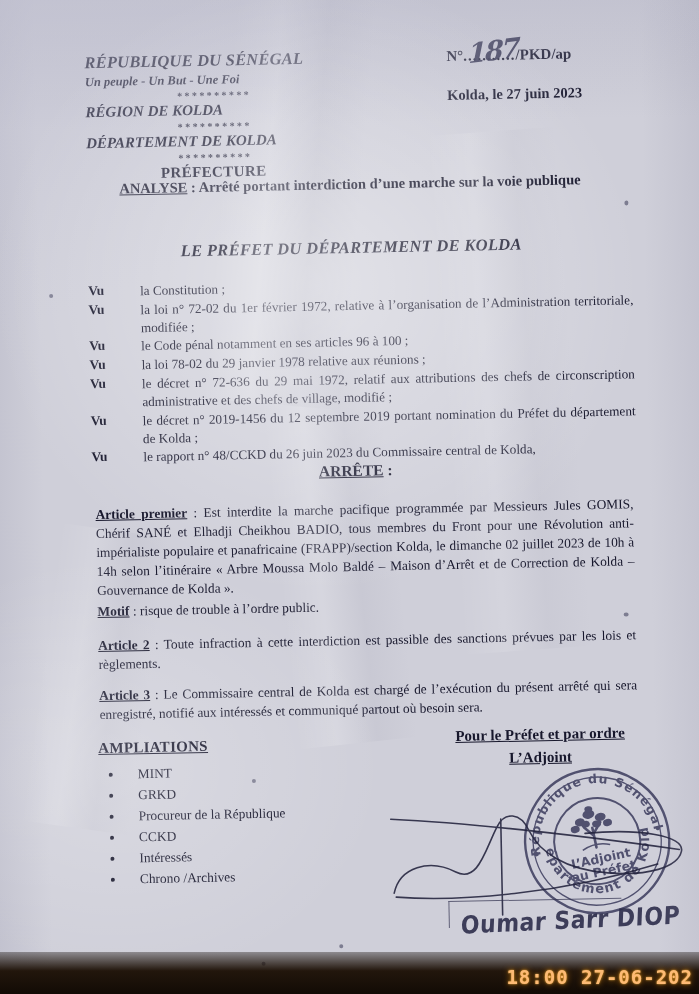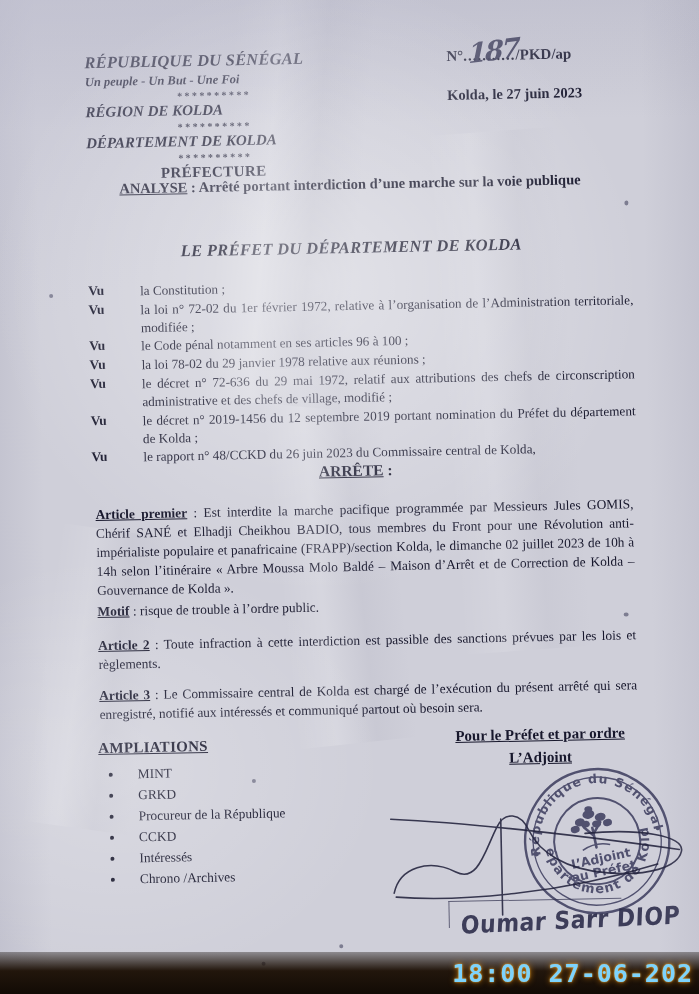--- a/index.html
+++ b/index.html
@@ -220,24 +220,24 @@
 
   
   .speck { position: absolute; background: #3a3a55; border-radius: 50%; opacity: .55; z-index: 12; }
 
   
   .timestamp {
     position: absolute;
     right: 6px; bottom: 6px;
     z-index: 60;
     font-family: "DejaVu Sans Mono", monospace;
-    font-size: 25px;
+    font-size: 19px;
     font-weight: bold;
     letter-spacing: 1px;
-    color: #7dd3fc;
+    color: #fdba74;
     text-shadow: 0 0 6px rgba(255,150,0,0.75), 0 0 2px rgba(255,200,90,0.9);
     white-space: nowrap;
   }
 </style>
 </head>
 <body>
 
 <div id="scene">
 
   <div class="table-surface"></div>

